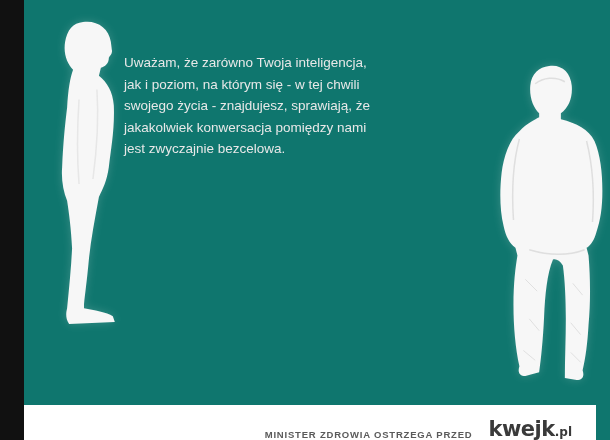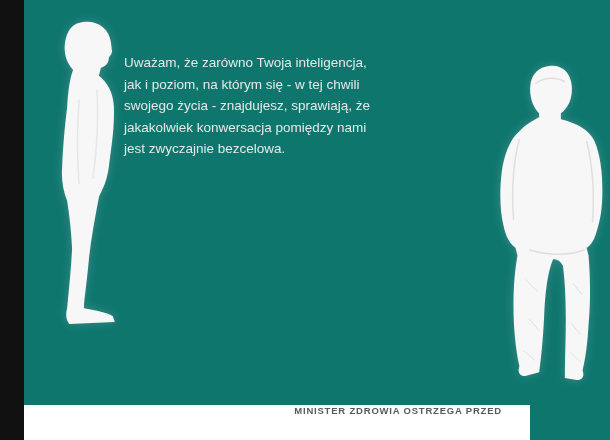--- a/index.html
+++ b/index.html
@@ -51,28 +51,28 @@
   .speech-right {
     left: 408px;
     top: 146px;
     font-size: 14px;
     line-height: 18px;
   }
   .footer {
     position: absolute;
     left: 0;
     bottom: 0;
-    width: 506px;
+    width: 572px;
     height: 35px;
     background: #ffffff;
     display: flex;
-    align-items: flex-start;
+    align-items: flex-end;
     justify-content: flex-end;
     box-sizing: border-box;
-    padding-right: 12px;
+    padding-right: 24px;
   }
   .warning {
     color: #5a5a5a;
     font-size: 9.5px;
     font-weight: bold;
     letter-spacing: 0.8px;
     margin-right: 16px;
     font-family: "Liberation Sans", sans-serif;
     transform: scaleY(1.05);
   }
@@ -168,15 +168,16 @@
       <path fill="none" stroke="#d8d8d8" stroke-width="1.5" opacity="0.8" d="M30,78 C24,100 22,130 24,160 M98,80 C104,104 106,134 104,162
            M40,190 C60,196 80,196 96,190
            M46,22 C54,16 66,14 76,20"></path>
       <path fill="none" stroke="#cfcfcf" stroke-width="1" opacity="0.6" d="M36,220 L48,232 M84,224 L94,236 M40,260 L50,272 M82,264 L92,276
            M34,292 L46,302 M82,294 L92,304"></path>
     </svg>
   </div>
 
   <div class="footer">
     <span class="warning">MINISTER ZDROWIA OSTRZEGA PRZED</span>
+    <span class="logo"><span>kwejk</span><span class="tld">.pl</span></span>
   </div>
 
 </div>
 
 </body></html>

